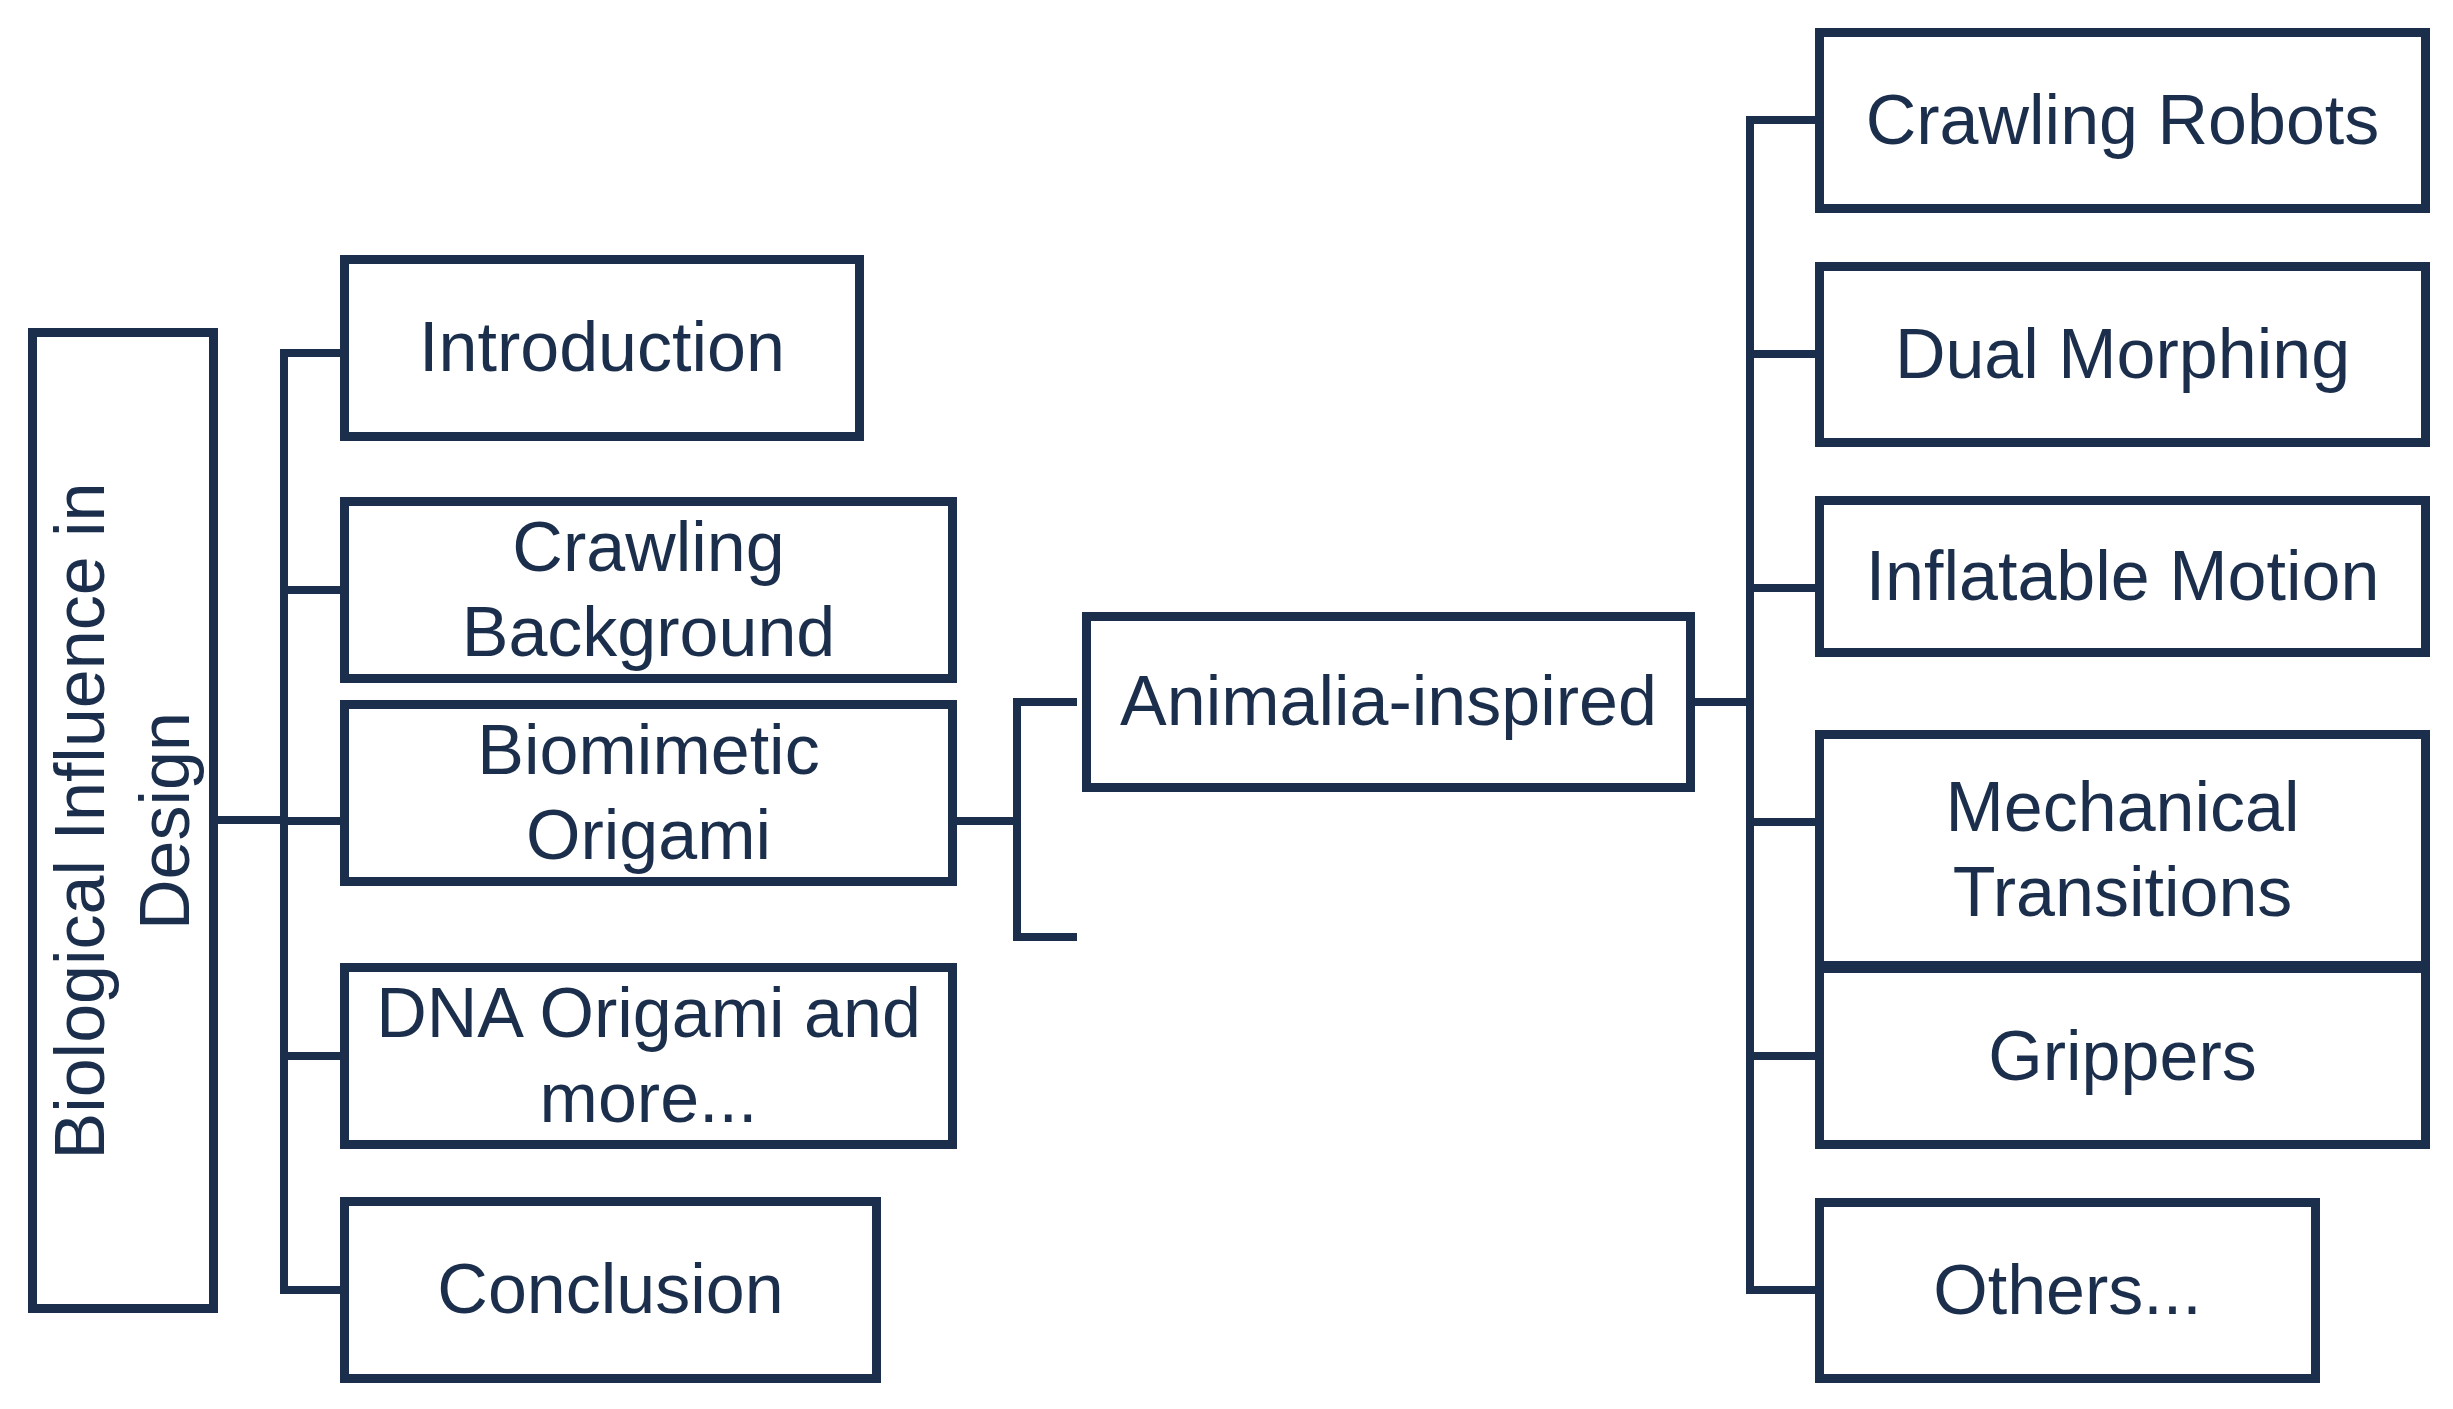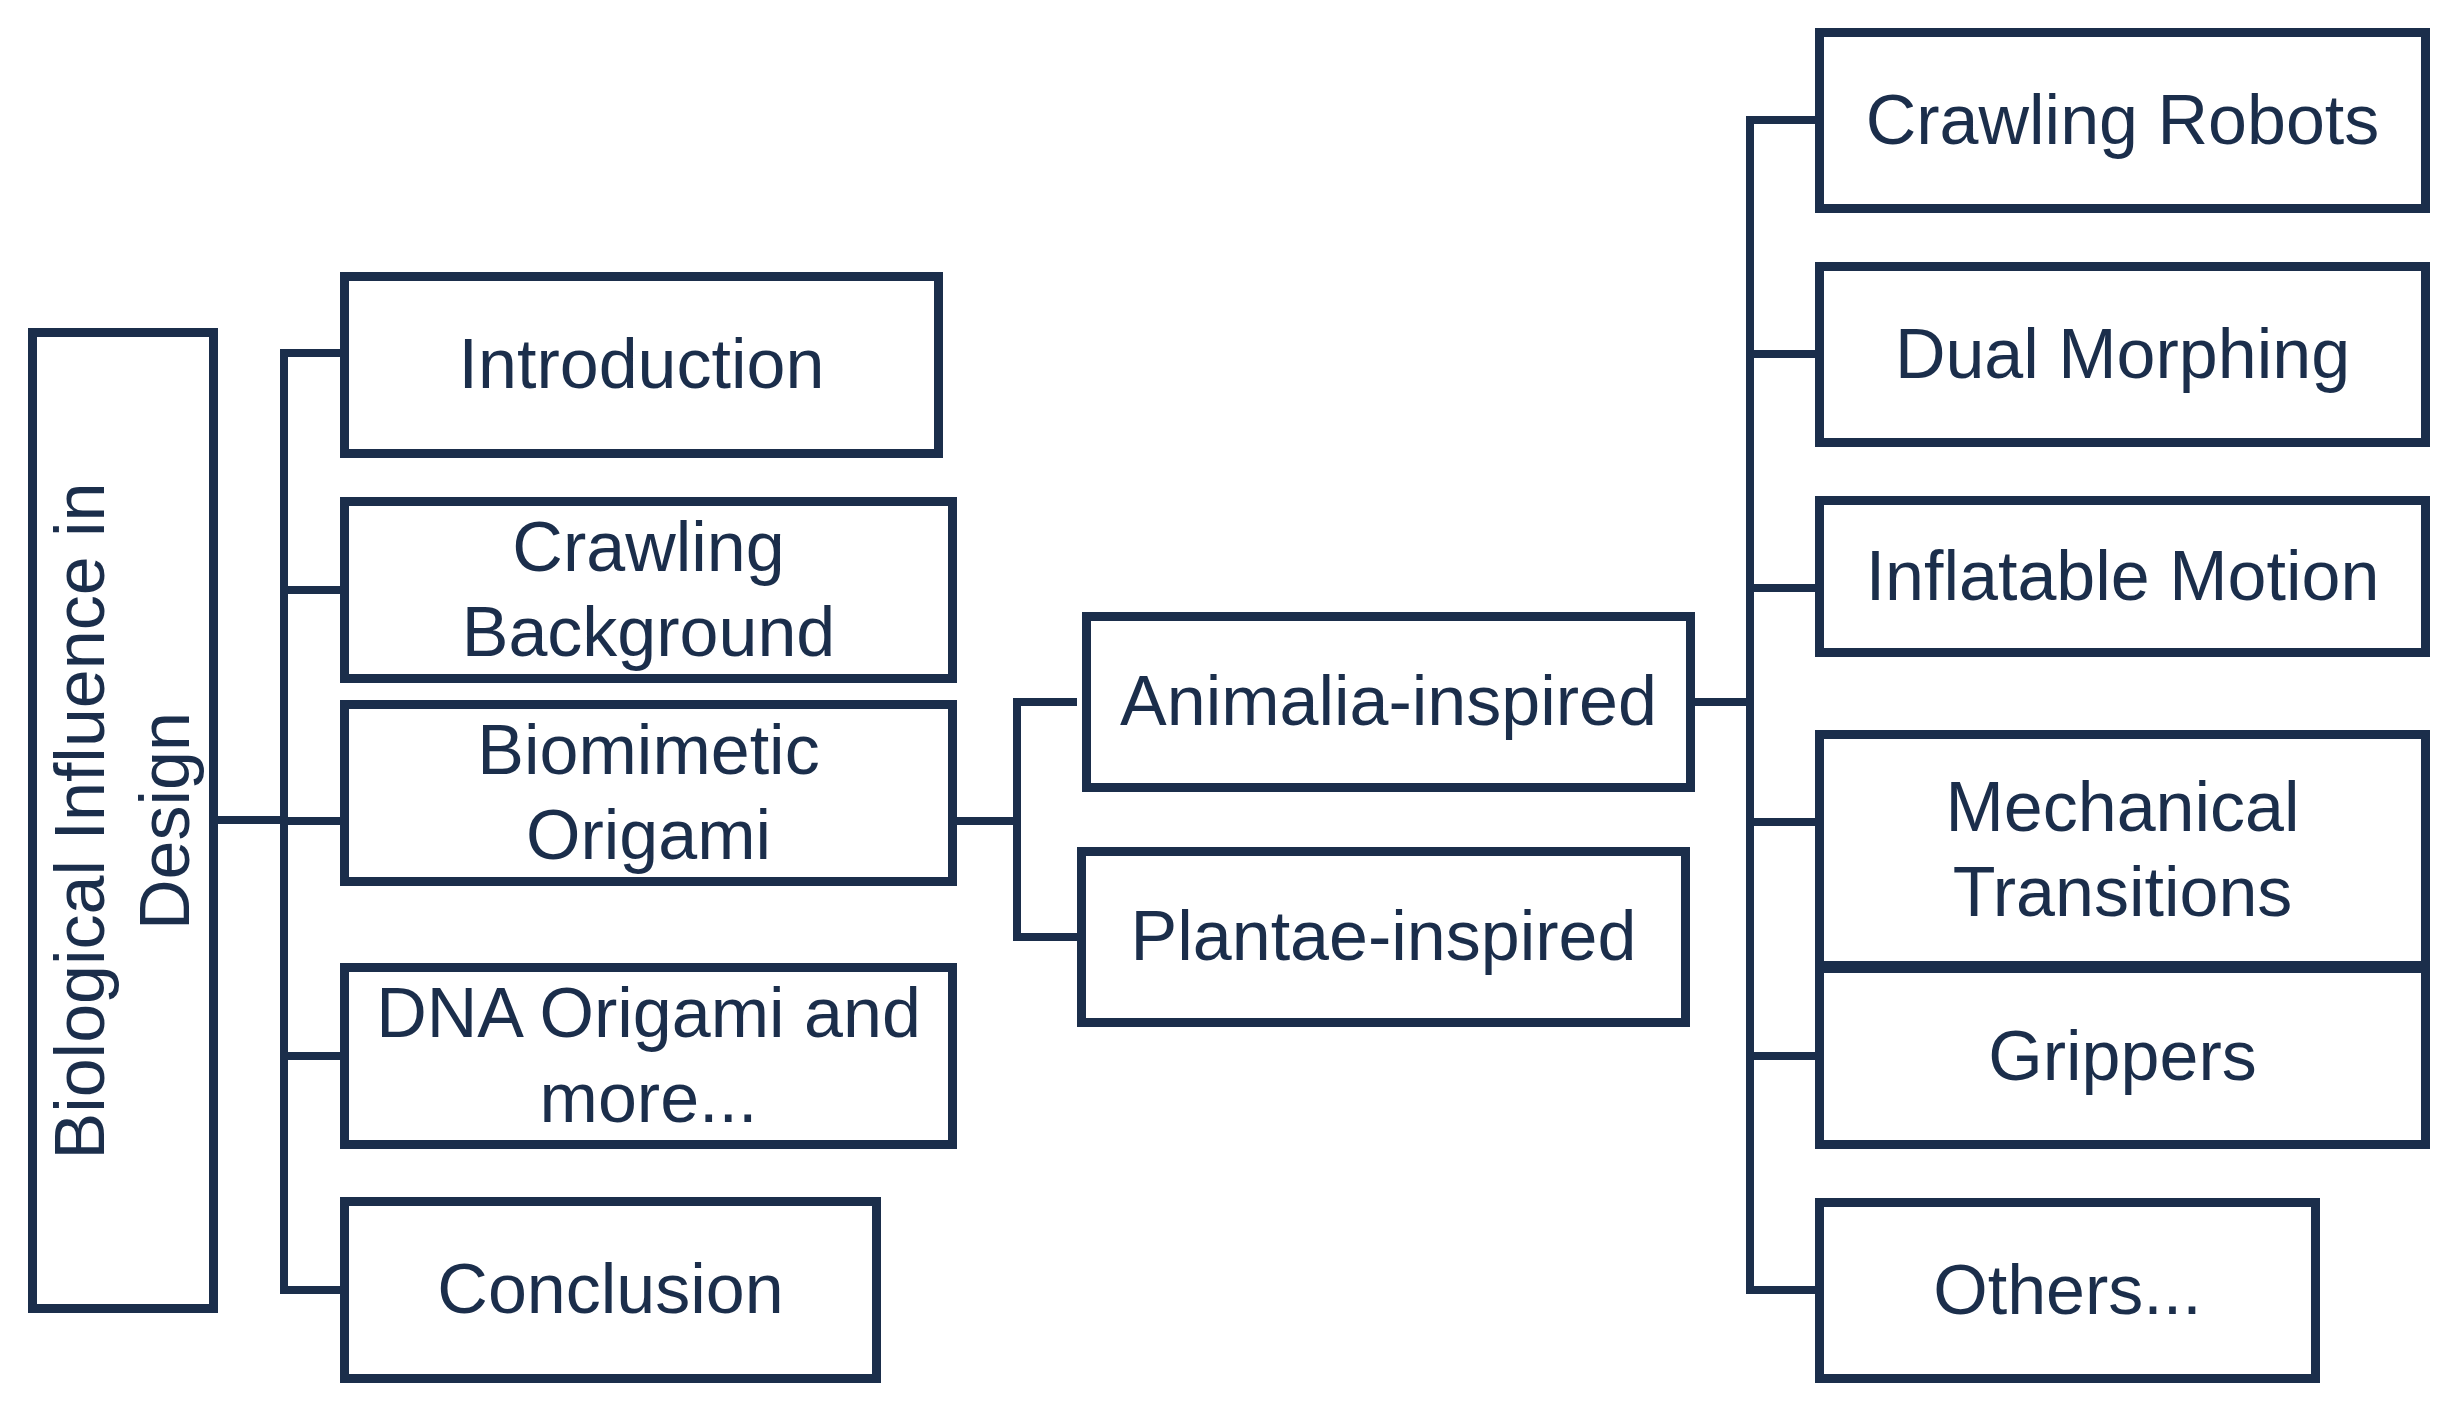--- a/index.html
+++ b/index.html
@@ -43,41 +43,38 @@
 </style>
 </head>
 <body>
 
 <div class="canvas">
 
   <div class="node root" style="left:28px; top:328px; width:190px; height:985px">
     <span class="label">Biological Influence in Design</span>
   </div>
 
-  <div class="node" style="left:340px; top:272px; width:603px; height:186px">
+  <div class="node" style="left:340px; top:255px; width:524px; height:186px">
     <span class="label">Introduction</span>
   </div>
   <div class="node" style="left:340px; top:497px; width:617px; height:186px">
     <span class="label">Crawling Background</span>
   </div>
   <div class="node" style="left:340px; top:700px; width:617px; height:186px">
     <span class="label">Biomimetic Origami</span>
   </div>
   <div class="node" style="left:340px; top:963px; width:617px; height:186px">
     <span class="label">DNA Origami and more...</span>
   </div>
   <div class="node" style="left:340px; top:1197px; width:541px; height:186px">
     <span class="label">Conclusion</span>
   </div>
 
   <div class="node" style="left:1082px; top:612px; width:613px; height:180px">
     <span class="label">Animalia-inspired</span>
-  </div>
-  <div class="node" style="left:1077px; top:847px; width:613px; height:180px">
-    <span class="label">Plantae-inspired</span>
   </div>
 
   <div class="node" style="left:1815px; top:28px; width:615px; height:185px">
     <span class="label">Crawling Robots</span>
   </div>
   <div class="node" style="left:1815px; top:262px; width:615px; height:185px">
     <span class="label">Dual Morphing</span>
   </div>
   <div class="node" style="left:1815px; top:496px; width:615px; height:161px">
     <span class="label">Inflatable Motion</span>

